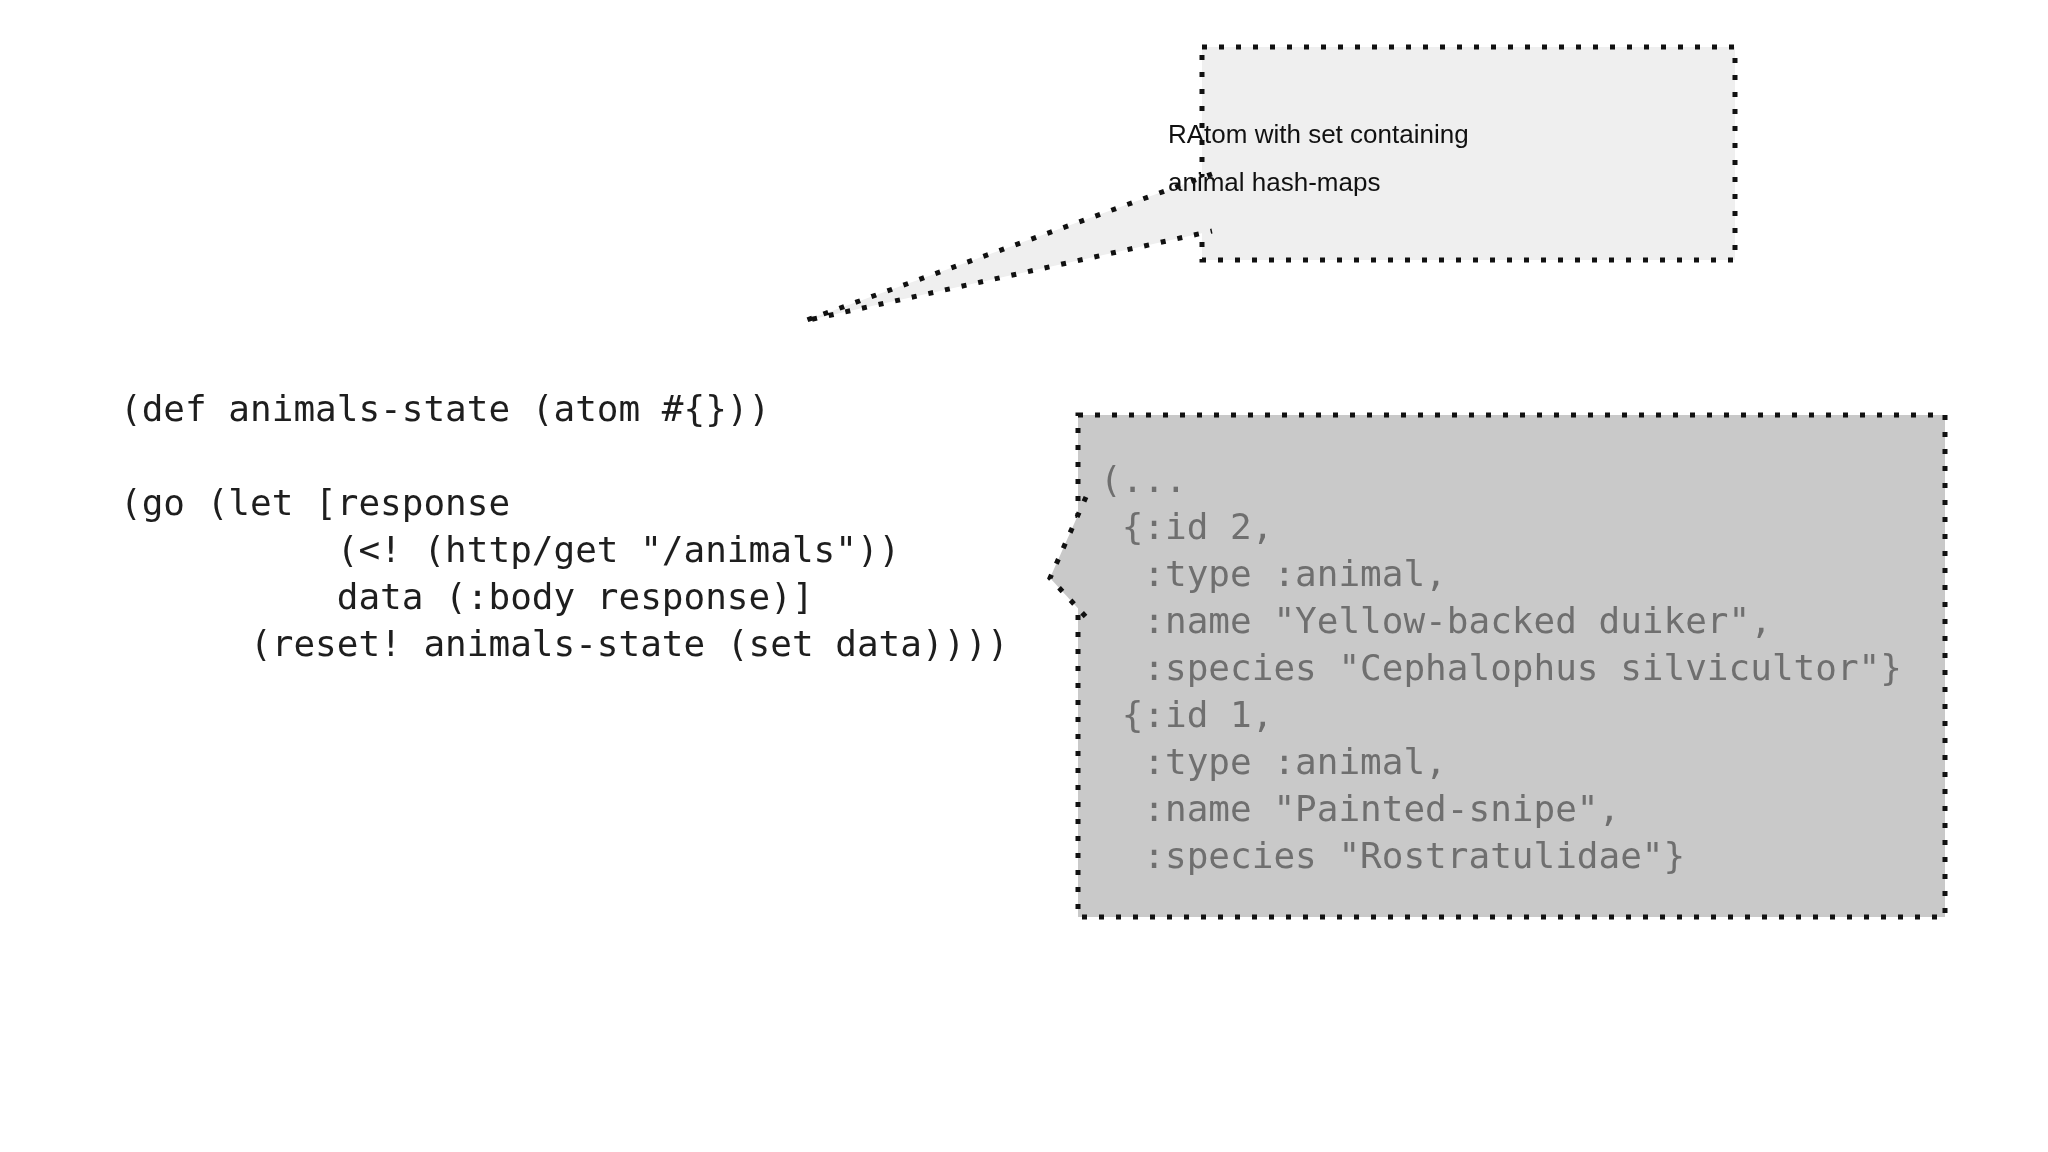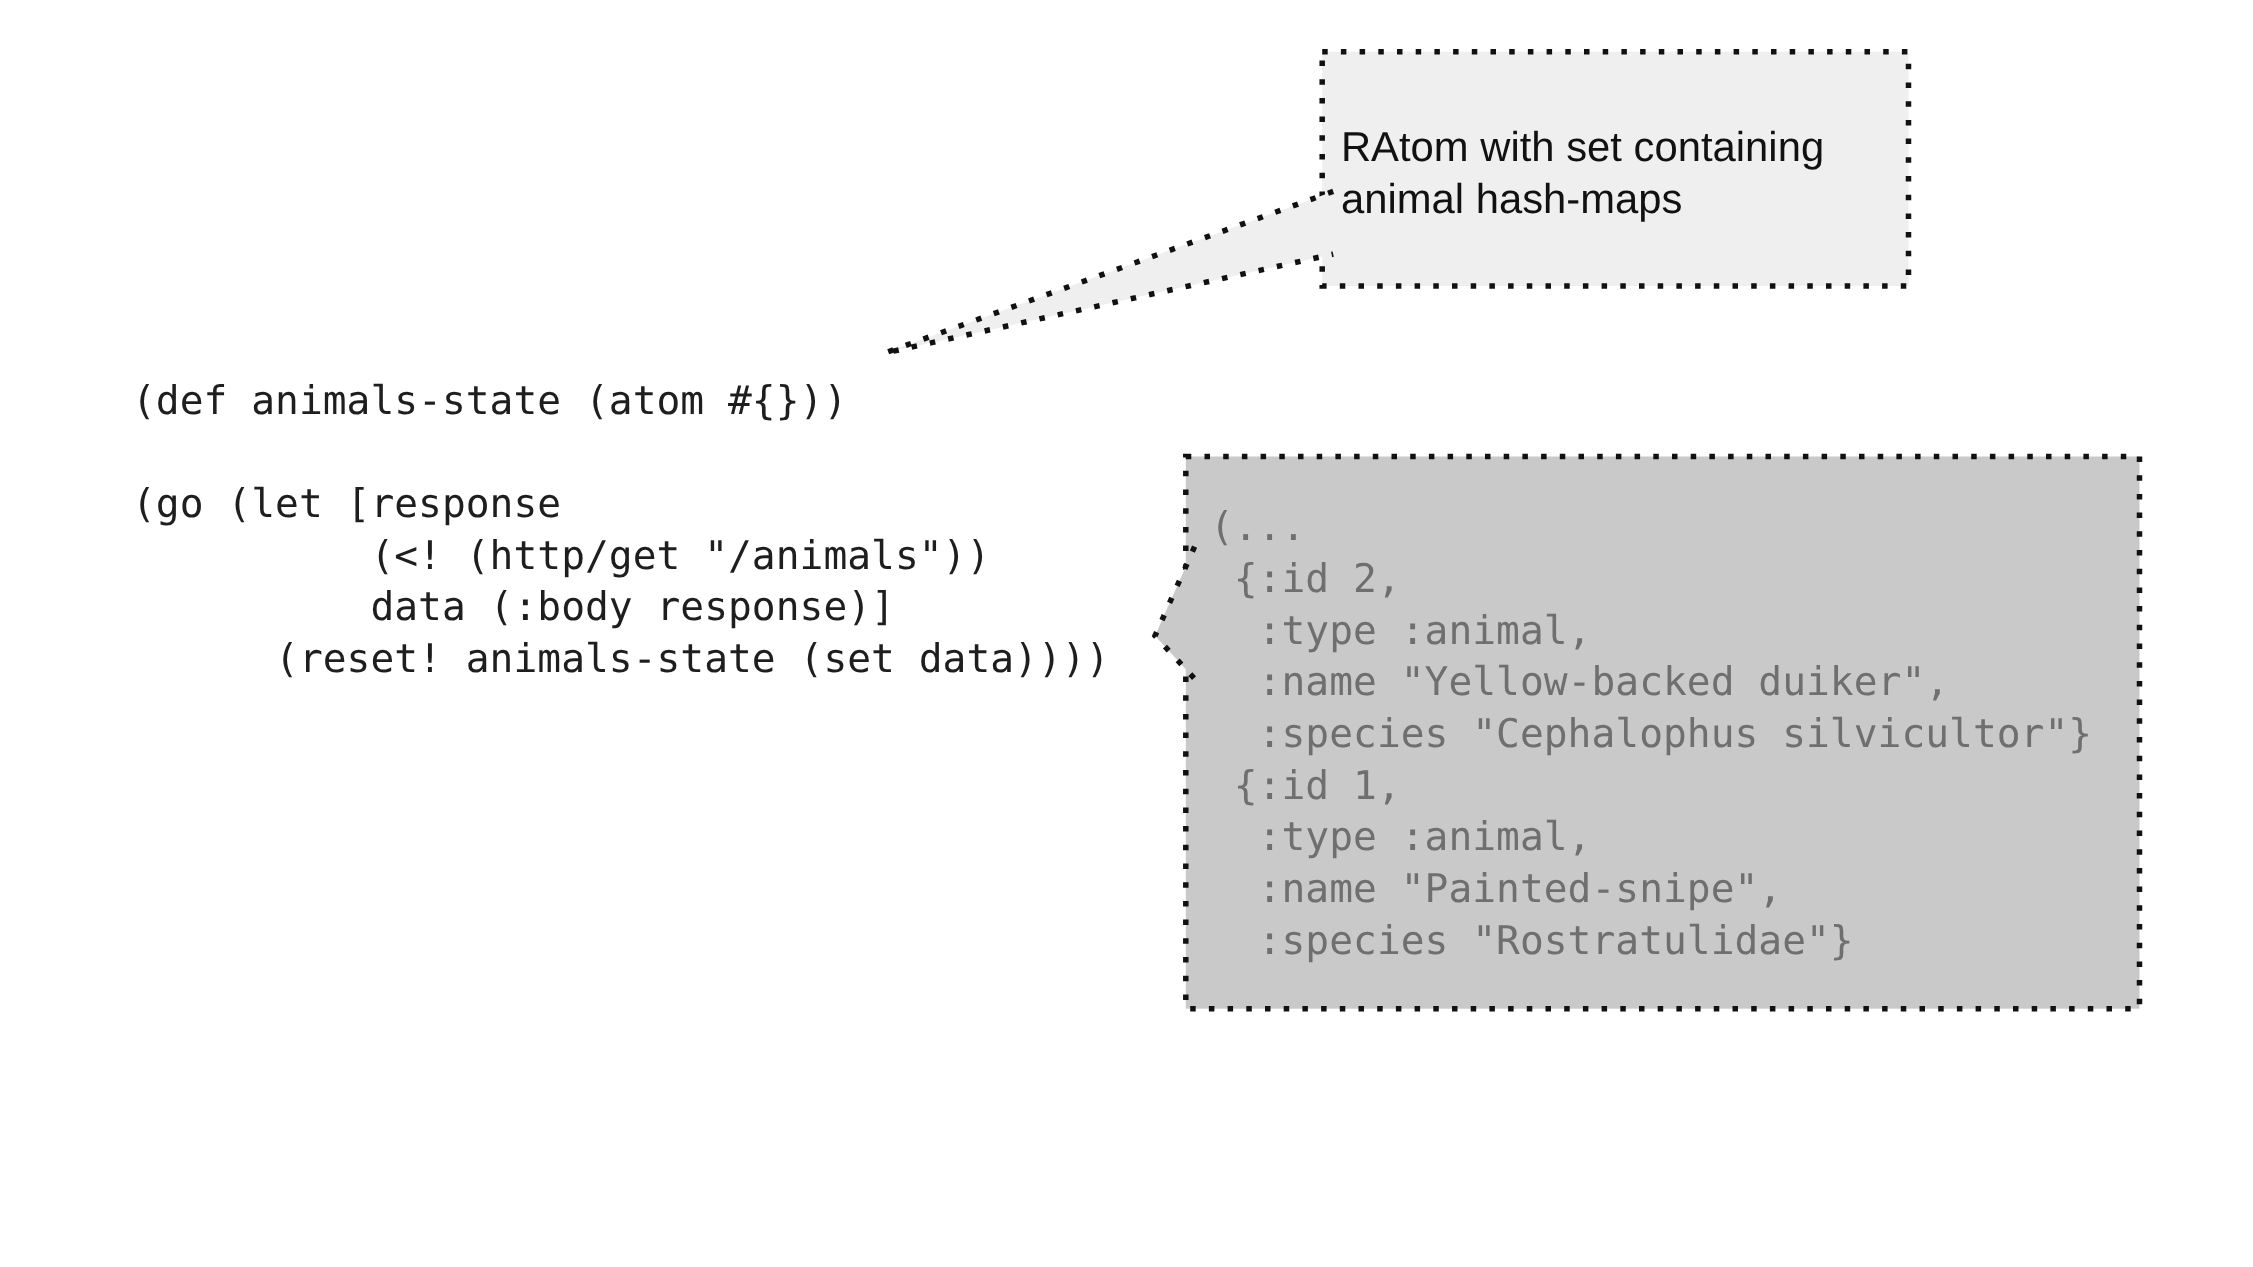--- a/index.html
+++ b/index.html
@@ -27,25 +27,25 @@
     top: 341px;
     margin: 0;
     font-family: "DejaVu Sans Mono", monospace;
     font-size: 36px;
     line-height: 47px;
     white-space: pre;
     letter-spacing: 0;
   }
   .annotation-text {
     position: absolute;
-    left: 1219px;
+    left: 1168px;
     top: 110px;
     width: 480px;
     font-family: "Liberation Sans", sans-serif;
-    font-size: 38px;
+    font-size: 26px;
     line-height: 48px;
     white-space: pre-line;
   }
   .result-text {
     position: absolute;
     left: 1100px;
     top: 456px;
     margin: 0;
     font-family: "DejaVu Sans Mono", monospace;
     font-size: 36px;
@@ -62,21 +62,21 @@
 
     <rect x="1202" y="47" width="533" height="213" stroke-width="5" stroke-dasharray="5 12" fill="#efefef" stroke="#111111"></rect>
 
     <path d="M 1212 174 L 804 321 L 1212 231" stroke-width="5" stroke-dasharray="5 12" fill="#efefef" stroke="#111111"></path>
 
     <rect x="1078" y="415" width="867" height="502" stroke-width="5" stroke-dasharray="5 12" fill="#c9c9c9" stroke="#111111"></rect>
 
     <path d="M 1086 497 L 1050 578 L 1086 617" stroke-width="5" stroke-dasharray="5 12" fill="#c9c9c9" stroke="#111111"></path>
   </svg>
 
-  <pre class="code-block" style="color: rgb(30, 30, 30);">(def animals-state (atom #{}))
+  <pre class="code-block" style="color: rgb(30, 30, 30); margin-top: 44px;">(def animals-state (atom #{}))
 
 (go (let [response
           (&lt;! (http/get "/animals"))
           data (:body response)]
       (reset! animals-state (set data))))</pre>
 
   <div class="annotation-text" style="color: rgb(17, 17, 17);">RAtom with set containing
 animal hash-maps</div>
 
   <pre class="result-text" style="color: rgb(111, 111, 111);">(...

